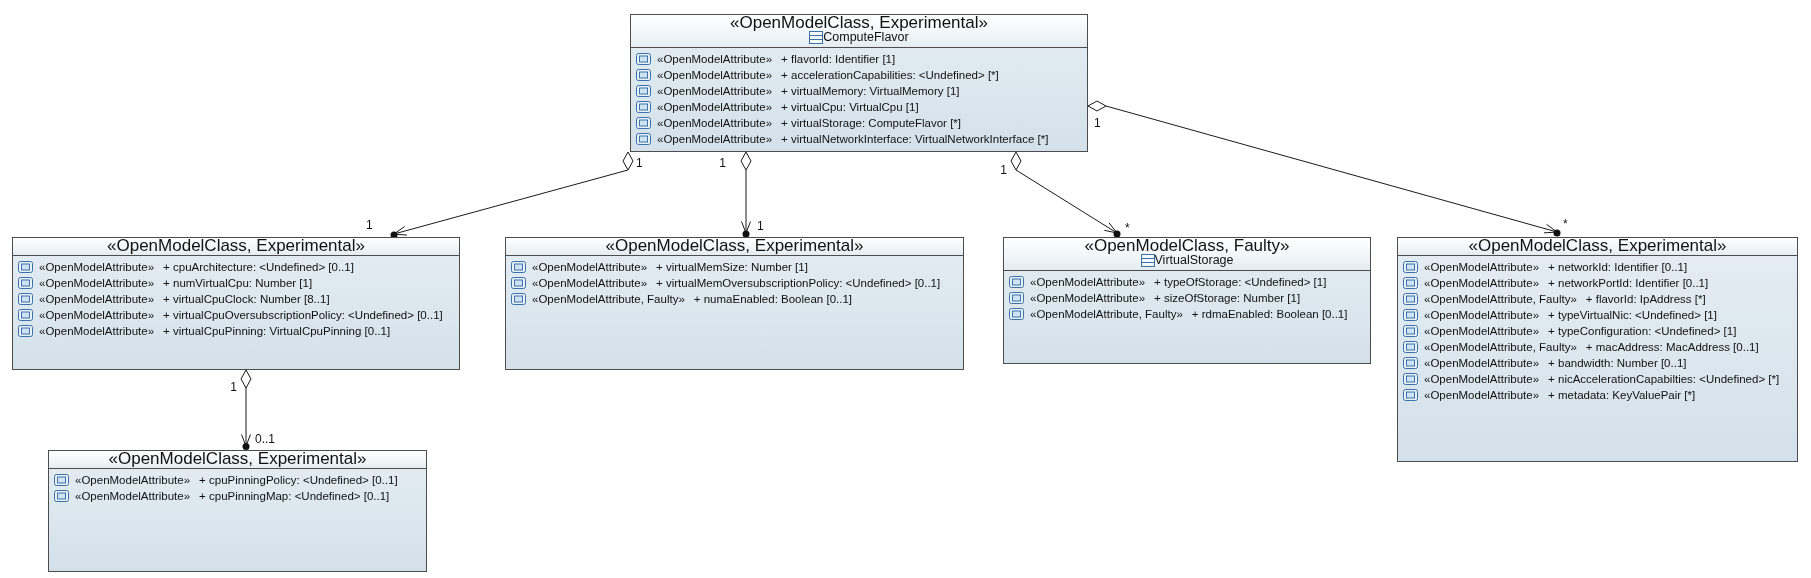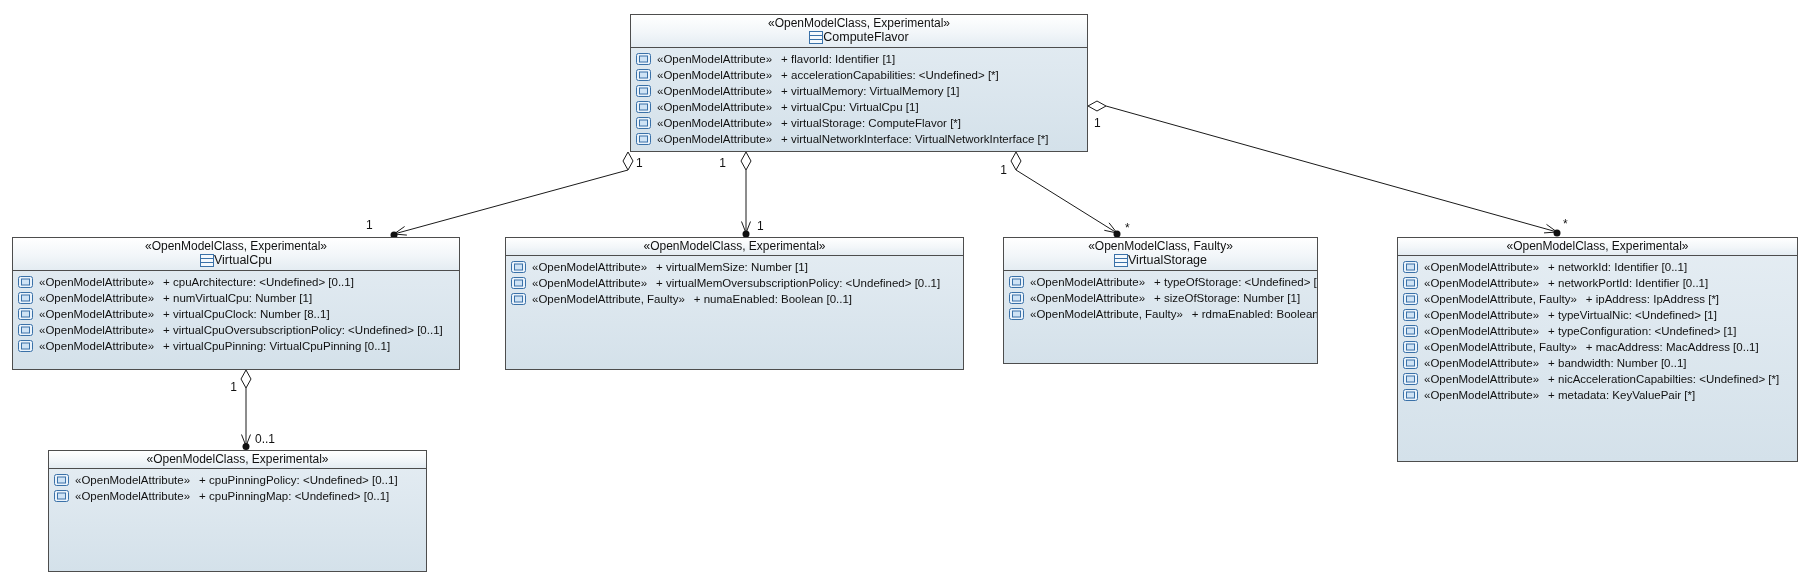--- a/index.html
+++ b/index.html
@@ -10,21 +10,21 @@
   .canvas{position:absolute;inset:0;}
   .uml-class{
     position:absolute;border:1px solid #4d4d4d;
     background:linear-gradient(180deg,#e5edf3 0%,#d4e1ea 100%);
     display:flex;flex-direction:column;box-sizing:border-box;
   }
   .uml-header{
     background:linear-gradient(180deg,#ffffff 0%,#f2f6f9 55%,#e4ecf2 100%);
     border-bottom:1px solid #4d4d4d;text-align:center;padding:1px 4px 2px;flex:0 0 auto;
   }
-  .stereo{font-size:12px;line-height:14px;color:#111;white-space:nowrap;}
+  .stereo{font-size:17px;line-height:14px;color:#111;white-space:nowrap;}
   .name-line{font-size:12.5px;line-height:15px;display:flex;justify-content:center;align-items:center;gap:0;}
   .class-icon{flex:0 0 auto;display:inline-block;}
   .uml-attrs{flex:1 1 auto;padding:3px 0 0 5px;overflow:hidden;}
   .attr-row{display:flex;align-items:center;height:16px;font-size:11.5px;white-space:nowrap;}
   .attr-icon{flex:0 0 auto;margin-right:6px;}
   .attr-stereo{margin-right:9px;}
   .connectors{position:absolute;inset:0;pointer-events:none;}
   .connectors text{font-family:"Liberation Sans", sans-serif;font-size:12px;fill:#111;}
   .edge{stroke:#1a1a1a;stroke-width:1;fill:none;}
   .diamond{fill:#ffffff;stroke:#1a1a1a;stroke-width:1;}
@@ -144,28 +144,20 @@
           </svg>
           <span class="attr-stereo">«OpenModelAttribute»</span>
           <span class="attr-text">+ virtualNetworkInterface: VirtualNetworkInterface [*]</span>
         </div>
       </div>
   </div>
 
   <div class="uml-class" style="left:12px;top:237px;width:448px;height:133px;">
     <div class="uml-header">
       <div class="stereo">«OpenModelClass, Experimental»</div>
-      <div class="name-line">
-        <svg class="class-icon" width="14" height="13" viewBox="0 0 14 13">
-            <rect x="0.5" y="0.5" width="13" height="12" fill="#f4f9fd" stroke="#3a71a8"></rect>
-            <line x1="0.5" y1="4.5" x2="13.5" y2="4.5" stroke="#3a71a8"></line>
-            <line x1="0.5" y1="8.5" x2="13.5" y2="8.5" stroke="#3a71a8"></line>
-          </svg>
-        <span>VirtualCpu</span>
-      </div>
     </div>
     <div class="uml-attrs">
         <div class="attr-row">
           <svg class="attr-icon" width="15" height="12" viewBox="0 0 15 12">
             <rect x="0.5" y="0.5" width="14" height="11" rx="2" fill="#eaf3fb" stroke="#3a71a8"></rect>
             <rect x="3.5" y="3" width="8" height="6" fill="#cfe3f5" stroke="#3a71a8"></rect>
           </svg>
           <span class="attr-stereo">«OpenModelAttribute»</span>
           <span class="attr-text">+ cpuArchitecture: &lt;Undefined&gt; [0..1]</span>
         </div>
@@ -229,21 +221,21 @@
           <svg class="attr-icon" width="15" height="12" viewBox="0 0 15 12">
             <rect x="0.5" y="0.5" width="14" height="11" rx="2" fill="#eaf3fb" stroke="#3a71a8"></rect>
             <rect x="3.5" y="3" width="8" height="6" fill="#cfe3f5" stroke="#3a71a8"></rect>
           </svg>
           <span class="attr-stereo">«OpenModelAttribute, Faulty»</span>
           <span class="attr-text">+ numaEnabled: Boolean [0..1]</span>
         </div>
       </div>
   </div>
 
-  <div class="uml-class" style="left:1003px;top:237px;width:315px;height:127px;">
+  <div class="uml-class" style="left:1003px;top:237px;width:368px;height:127px;">
     <div class="uml-header">
       <div class="stereo">«OpenModelClass, Faulty»</div>
       <div class="name-line">
         <svg class="class-icon" width="14" height="13" viewBox="0 0 14 13">
             <rect x="0.5" y="0.5" width="13" height="12" fill="#f4f9fd" stroke="#3a71a8"></rect>
             <line x1="0.5" y1="4.5" x2="13.5" y2="4.5" stroke="#3a71a8"></line>
             <line x1="0.5" y1="8.5" x2="13.5" y2="8.5" stroke="#3a71a8"></line>
           </svg>
         <span>VirtualStorage</span>
       </div>
@@ -296,21 +288,21 @@
           </svg>
           <span class="attr-stereo">«OpenModelAttribute»</span>
           <span class="attr-text">+ networkPortId: Identifier [0..1]</span>
         </div>
         <div class="attr-row">
           <svg class="attr-icon" width="15" height="12" viewBox="0 0 15 12">
             <rect x="0.5" y="0.5" width="14" height="11" rx="2" fill="#eaf3fb" stroke="#3a71a8"></rect>
             <rect x="3.5" y="3" width="8" height="6" fill="#cfe3f5" stroke="#3a71a8"></rect>
           </svg>
           <span class="attr-stereo">«OpenModelAttribute, Faulty»</span>
-          <span class="attr-text">+ ipAddress: IpAddress [*]</span>
+          <span class="attr-text">+ flavorId: IpAddress [*]</span>
         </div>
         <div class="attr-row">
           <svg class="attr-icon" width="15" height="12" viewBox="0 0 15 12">
             <rect x="0.5" y="0.5" width="14" height="11" rx="2" fill="#eaf3fb" stroke="#3a71a8"></rect>
             <rect x="3.5" y="3" width="8" height="6" fill="#cfe3f5" stroke="#3a71a8"></rect>
           </svg>
           <span class="attr-stereo">«OpenModelAttribute»</span>
           <span class="attr-text">+ typeVirtualNic: &lt;Undefined&gt; [1]</span>
         </div>
         <div class="attr-row">

